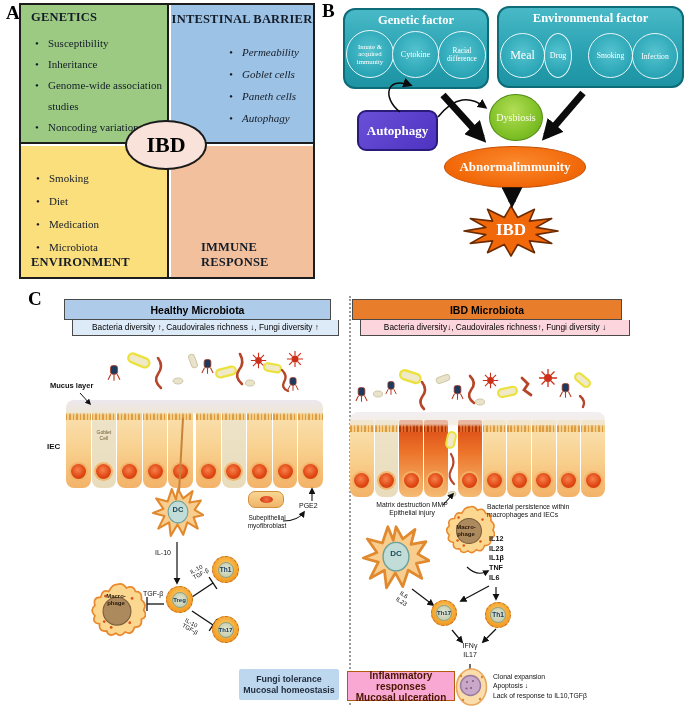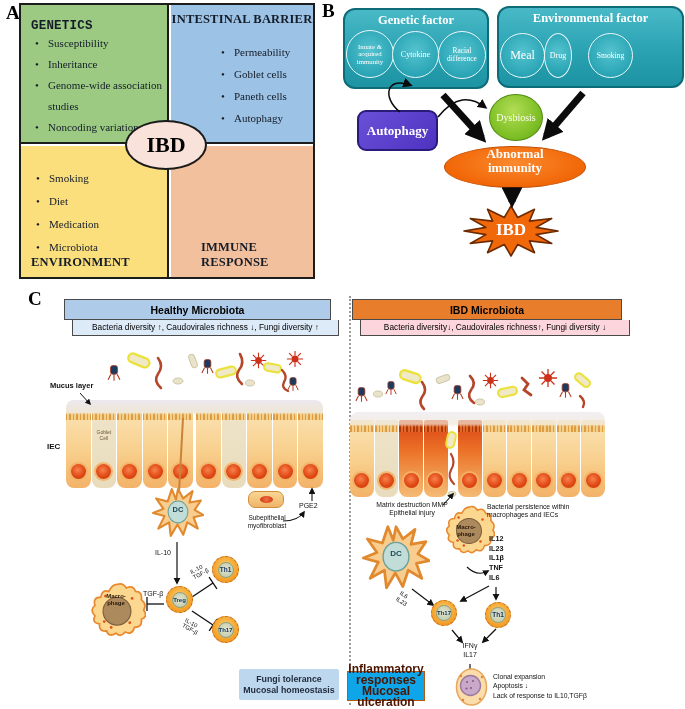--- a/index.html
+++ b/index.html
@@ -29,21 +29,21 @@
   #autophagy{position:absolute;left:357px;top:110px;width:81px;height:41px;border-radius:9px;
     background:linear-gradient(135deg,#6a4fd8 0%,#4d33c0 100%);border:2px solid #2a1a7a;box-sizing:border-box;
     display:flex;align-items:center;justify-content:center;color:#fff;font-weight:bold;font-size:13px;
     font-family:"Liberation Serif",serif;z-index:2;}
   #dysbiosis{position:absolute;left:489px;top:94px;width:54px;height:47px;border-radius:50%;
     background:radial-gradient(circle at 45% 35%,#b2dd56 0%,#84c32a 55%,#63a814 100%);
     border:1.5px solid #4e8a0e;display:flex;align-items:center;justify-content:center;color:#fdfdee;
     font-size:10px;font-family:"Liberation Serif",serif;z-index:2;box-sizing:border-box;}
   #abnormal{position:absolute;left:444px;top:146px;width:142px;height:42px;border-radius:50%;
     background:radial-gradient(ellipse at 50% 40%,#fb8a2e 0%,#f06404 75%);border:1px solid #c24f03;
-    display:flex;flex-direction:column;align-items:center;color:#fff;font-weight:bold;
+    display:flex;flex-direction:row;align-items:center;justify-content:center;color:#fff;font-weight:bold;
     font-size:13px;line-height:14px;font-family:"Liberation Serif",serif;z-index:2;box-sizing:border-box;}
   #b-ibd-text{position:absolute;left:480px;top:220px;width:62px;text-align:center;color:#fff;font-weight:bold;
     font-size:17px;font-family:"Liberation Serif",serif;z-index:6;}
   
   .chead{position:absolute;box-sizing:border-box;border:1.2px solid #4a4a4a;text-align:center;font-weight:bold;}
   .csub{position:absolute;box-sizing:border-box;border:1.2px solid #4a4a4a;border-top:none;text-align:center;margin-left:8px;}
   #c-divider{position:absolute;left:349px;top:296px;height:409px;width:0;border-left:2px dotted #9a9a9a;}
   
   .epi{position:absolute;z-index:1;}
   .mucus{position:absolute;left:0;top:0;right:0;height:15px;border-radius:8px 8px 0 0;
@@ -102,31 +102,31 @@
       <symbol id="virus" viewBox="0 0 20 20">
         <circle cx="10" cy="10" r="4" fill="#cc3018"></circle>
         <path d="M10,6 L10,1 M10,14 L10,19 M6,10 L1,10 M14,10 L19,10 M7,7 L3.5,3.5 M13,13 L16.5,16.5 M13,7 L16.5,3.5 M7,13 L3.5,16.5" stroke="#cc3018" stroke-width="1.3"></path>
       </symbol>
     </defs>
   </svg>
 
   <div class="panel-letter" style="left:6px;top:2px;">A</div>
   <div id="a-box">
     <div class="quad" style="left:0;top:0;width:148px;height:139px;background:#9cca83;border-right:2px solid #1c1c1c;border-bottom:2px solid #1c1c1c;">
-      <div class="quad-title" style="left:10px;top:14px;font-family:Liberation Mono, monospace;">GENETICS</div>
+      <div class="quad-title" style="left:10px;top:5px;">GENETICS</div>
       <ul style="left:12px;top:28px;width:132px;">
         <li>Susceptibility</li>
         <li>Inheritance</li>
         <li>Genome-wide association studies</li>
         <li>Noncoding variation</li>
       </ul>
     </div>
     <div class="quad" style="left:150px;top:0;width:142px;height:139px;background:#9cc2e5;border-bottom:2px solid #1c1c1c;">
       <div class="quad-title" style="left:0;top:7px;width:100%;text-align:center;">INTESTINAL BARRIER</div>
-      <ul style="left:48px;top:36px;width:86px;">
+      <ul style="left:56px;top:36px;width:86px;font-style:italic;">
         <li style="line-height:22px;">Permeability</li>
         <li style="line-height:22px;">Goblet cells</li>
         <li style="line-height:22px;">Paneth cells</li>
         <li style="line-height:22px;">Autophagy</li>
       </ul>
     </div>
     <div class="quad" style="left:0;top:141px;width:148px;height:131px;background:#fbdf7d;border-right:2px solid #1c1c1c;">
       <ul style="left:13px;top:21px;width:130px;">
         <li style="line-height:23px;">Smoking</li>
         <li style="line-height:23px;">Diet</li>
@@ -149,20 +149,21 @@
   <div class="bcircle" style="left:346px;top:30px;width:48px;height:48px;font-size:6.8px;line-height:7.4px;">Innate &amp; acquired immunity</div>
   <div class="bcircle" style="left:392px;top:31px;width:47px;height:47px;font-size:8px;">Cytokine</div>
   <div class="bcircle" style="left:438px;top:31px;width:48px;height:48px;font-size:7.4px;line-height:8.2px;">Racial difference</div>
 
   <div class="bbox" style="left:497px;top:6px;width:187px;height:82px;">
     <div class="bbox-title">Environmental factor</div>
   </div>
   <div class="bcircle" style="left:500px;top:33px;width:45px;height:45px;font-size:12px;">Meal</div>
   <div class="bcircle" style="left:544px;top:33px;width:28px;height:45px;font-size:8px;">Drug</div>
   <div class="bcircle" style="left:588px;top:33px;width:45px;height:45px;font-size:7.6px;">Smoking</div>
+  <div class="bcircle" style="left:632px;top:33px;width:46px;height:46px;font-size:7.6px;">Infection</div>
 
   <div id="autophagy">Autophagy</div>
   <div id="dysbiosis">Dysbiosis</div>
   <div id="abnormal">
     <span>Abnormal</span>
     <span>immunity</span>
   </div>
 
   <svg class="layer" style="left:320px;top:0;width:365px;height:290px;z-index:5;" viewBox="320 0 365 290">
     <defs>
@@ -455,18 +456,18 @@
     <div>IL6</div>
       <div>IL23</div>
   </div>
   <div class="lbl" style="left:455px;top:642px;width:30px;text-align:center;font-size:7px;">IFNγ</div>
   <div class="lbl" style="left:455px;top:651px;width:30px;text-align:center;font-size:7px;">IL17</div>
   <div class="lbl" style="left:493px;top:672px;font-size:6.8px;line-height:9.3px;">
     <div>Clonal expansion</div>
       <div>Apoptosis ↓</div>
       <div>Lack of response to IL10,TGFβ</div>
   </div>
-  <div class="outcome" style="left:347px;top:671px;width:78px;height:30px;background:#0ea5e9;border:1px solid #b35a10;font-size:12px;line-height:11px;color:#4a1500;">
+  <div class="outcome" style="left:347px;top:671px;width:108px;height:30px;background:#f9a8d4;border:1px solid #b35a10;font-size:10px;line-height:11px;color:#4a1500;">
     <div>Inflammatory responses</div>
       <div>Mucosal ulceration</div>
   </div>
 
 </div>
 
 </body></html>

